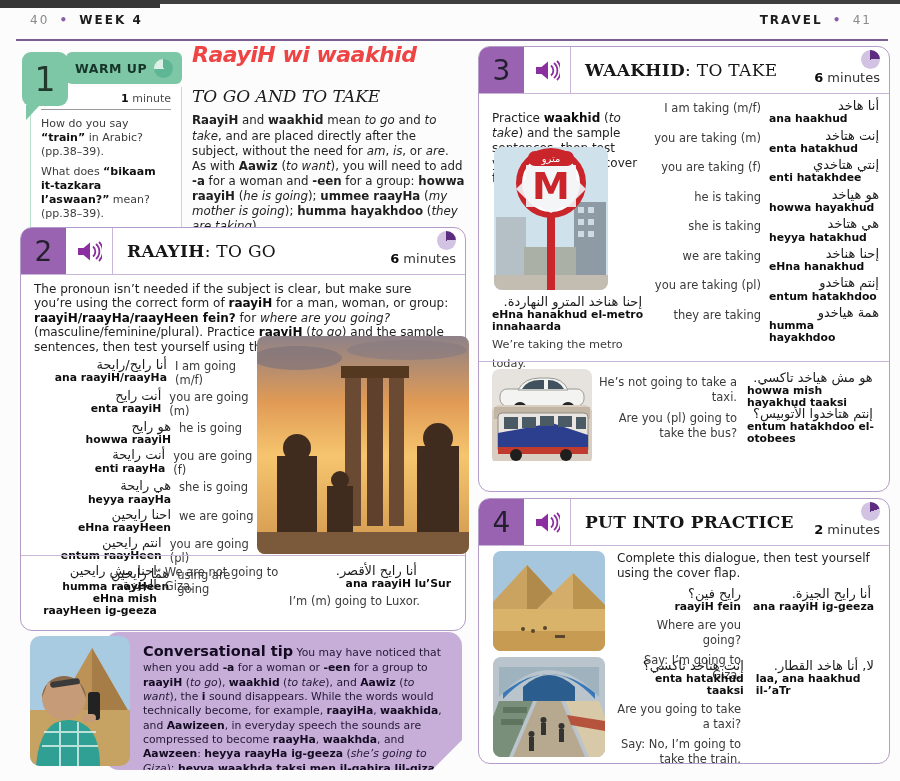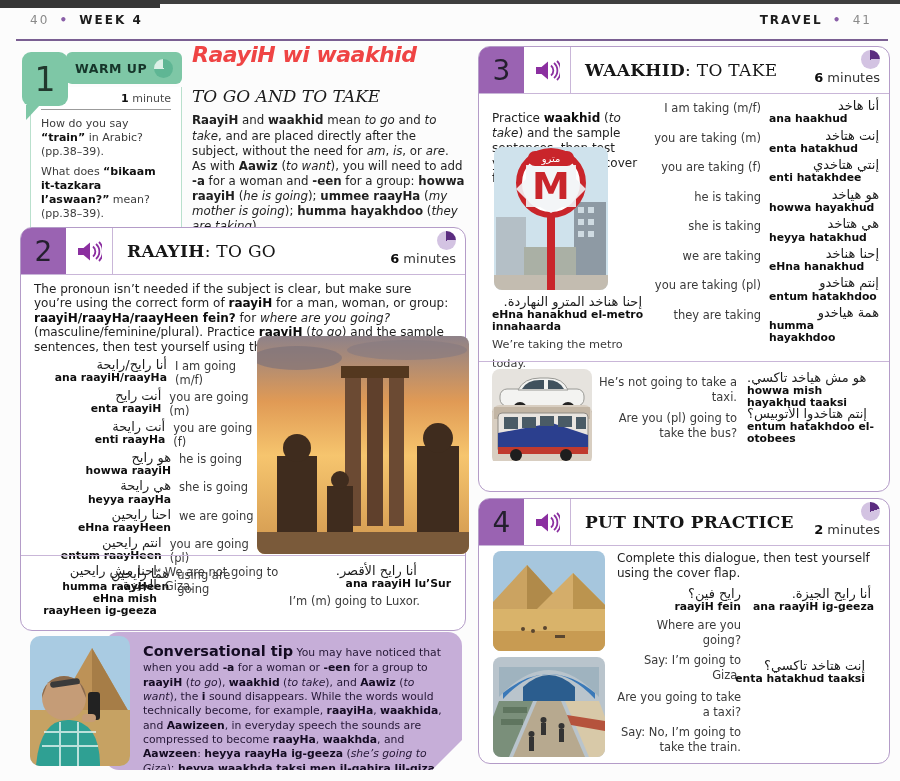--- a/index.html
+++ b/index.html
@@ -95,21 +95,21 @@
   .s3-caption .en{font-size:11.3px;color:#3a3a3a;}
   .s3-list{position:absolute;right:10px;top:52px;width:252px;}
   .prow3{display:flex;justify-content:flex-end;margin-bottom:3.2px;}
   .en3{width:132px;text-align:right;font-size:11.5px;color:#3a3a3a;padding-top:2px;}
   .ar3col{width:110px;margin-left:8px;}
   .s3-div{position:absolute;left:0;right:0;top:314px;border-top:1.5px solid #c9b6d8;}
   .s3-row{position:absolute;left:13px;right:10px;display:flex;}
   .s3-row .photo{flex:0 0 auto;}
   .s3-mid{flex:1;text-align:right;font-size:11.5px;color:#3a3a3a;padding:6px 10px 0 0;line-height:1.3;}
   .s3-arcol{width:132px;padding-top:2px;}
-  .s3-arcol .ar{text-align:left;}
+  .s3-arcol .ar{text-align:center;}
   .s3-arcol .tr{text-align:left;}
 
   
   #sec4{left:478px;top:498px;width:410px;height:264px;}
   #pyramids-photo{position:absolute;left:14px;top:52px;width:112px;height:100px;}
   #train-photo{position:absolute;left:14px;top:158px;width:112px;height:100px;}
   .s4-text{position:absolute;left:138px;right:12px;}
   .s4-text1{top:52px;}
   .s4-text2{top:160px;}
   .s4-intro{font-size:12px;line-height:1.25;color:#1f1f1f;margin:0 0 6px;}
@@ -198,31 +198,31 @@
         </div>
       <div class="prow">
           <span class="ar-col">
             <span class="ar">أنت رايح</span>
             <span class="tr">enta raayiH</span>
           </span>
           <span class="en-col">you are going (m)</span>
         </div>
       <div class="prow">
           <span class="ar-col">
+            <span class="ar">هو رايح</span>
+            <span class="tr">howwa raayiH</span>
+          </span>
+          <span class="en-col">he is going</span>
+        </div>
+      <div class="prow">
+          <span class="ar-col">
             <span class="ar">أنت رايحة</span>
             <span class="tr">enti raayHa</span>
           </span>
           <span class="en-col">you are going (f)</span>
-        </div>
-      <div class="prow">
-          <span class="ar-col">
-            <span class="ar">هو رايح</span>
-            <span class="tr">howwa raayiH</span>
-          </span>
-          <span class="en-col">he is going</span>
         </div>
       <div class="prow">
           <span class="ar-col">
             <span class="ar">هي رايحة</span>
             <span class="tr">heyya raayHa</span>
           </span>
           <span class="en-col">she is going</span>
         </div>
       <div class="prow">
           <span class="ar-col">
@@ -558,18 +558,22 @@
       <div class="dlg-en">Where are you going?</div>
       <div class="dlg-en">Say: I’m going to Giza.</div>
     </div>
 
     <div class="s4-text s4-text2">
       <div class="dlg-line">
         <span class="dlg-q">
           <span class="ar">إنت هتاخد تاكسي؟</span>
           <span class="tr">enta hatakhud taaksi</span>
         </span>
+        <span class="dlg-a">
+          <span class="ar">لا, أنا هاخد القطار.</span>
+          <span class="tr">laa, ana haakhud il-’aTr</span>
+        </span>
       </div>
       <div class="dlg-en">Are you going to take a taxi?</div>
       <div class="dlg-en">Say: No, I’m going to take the train.</div>
     </div>
   </div>
 </div>
 
 </body></html>

